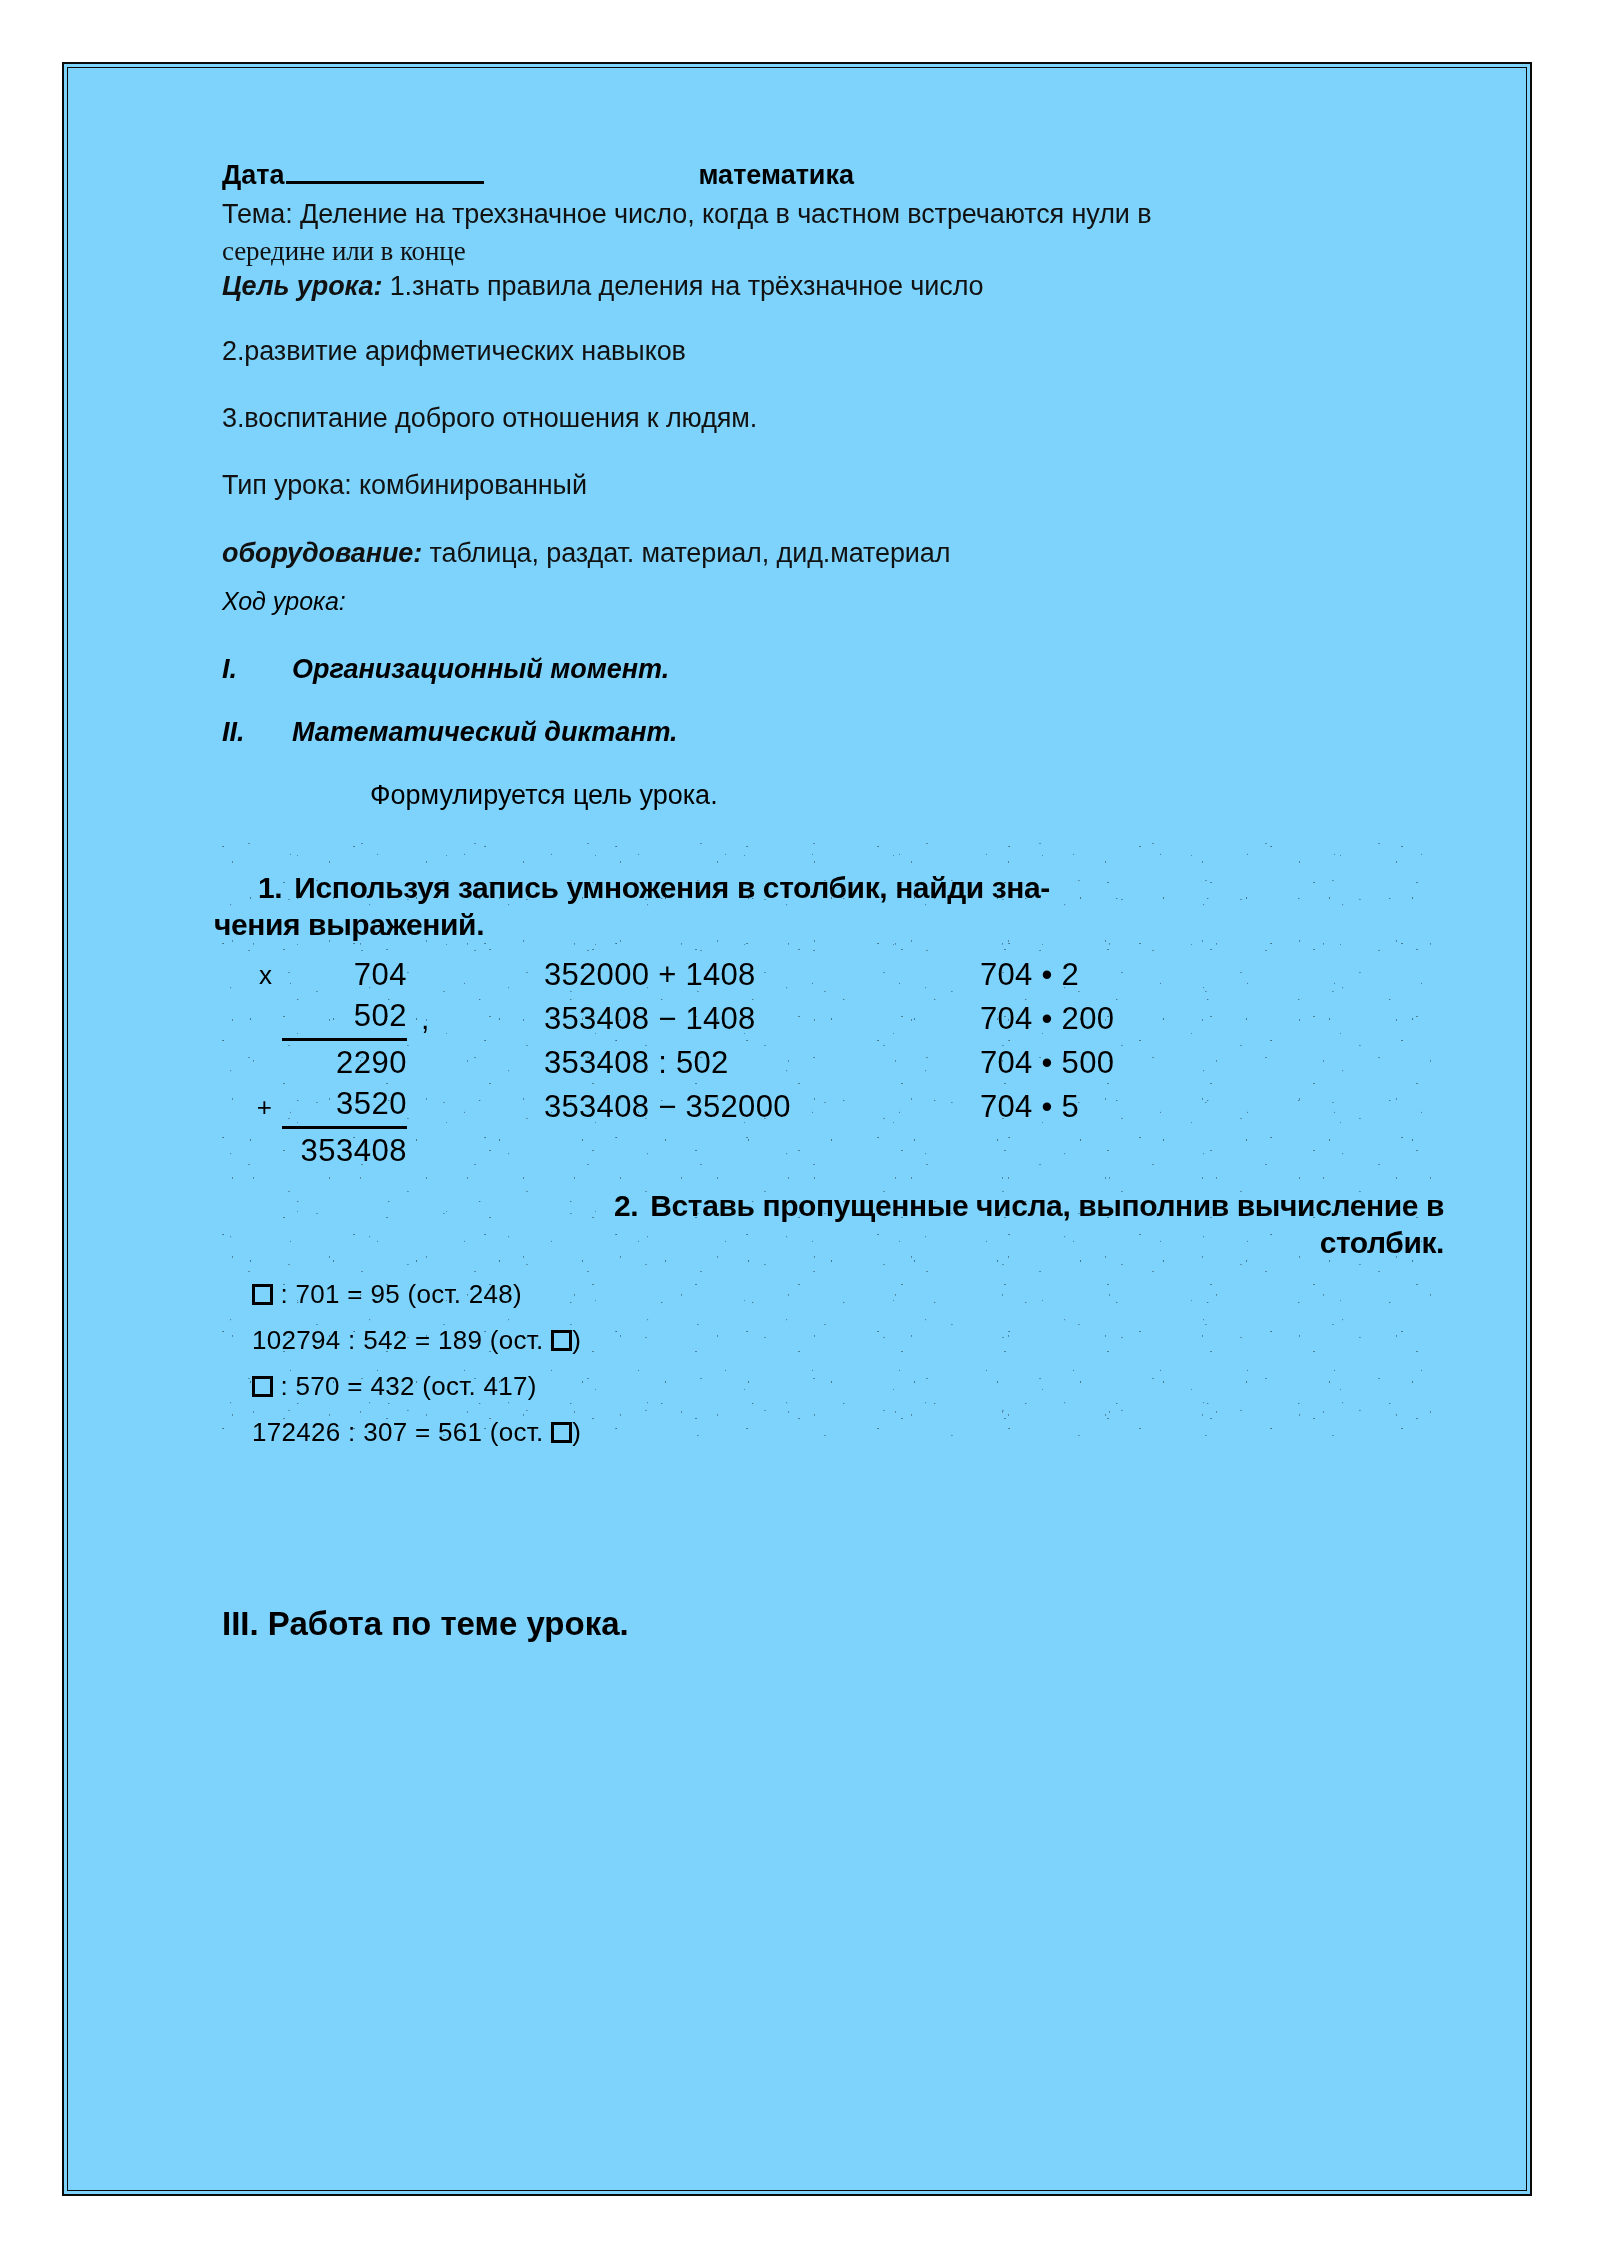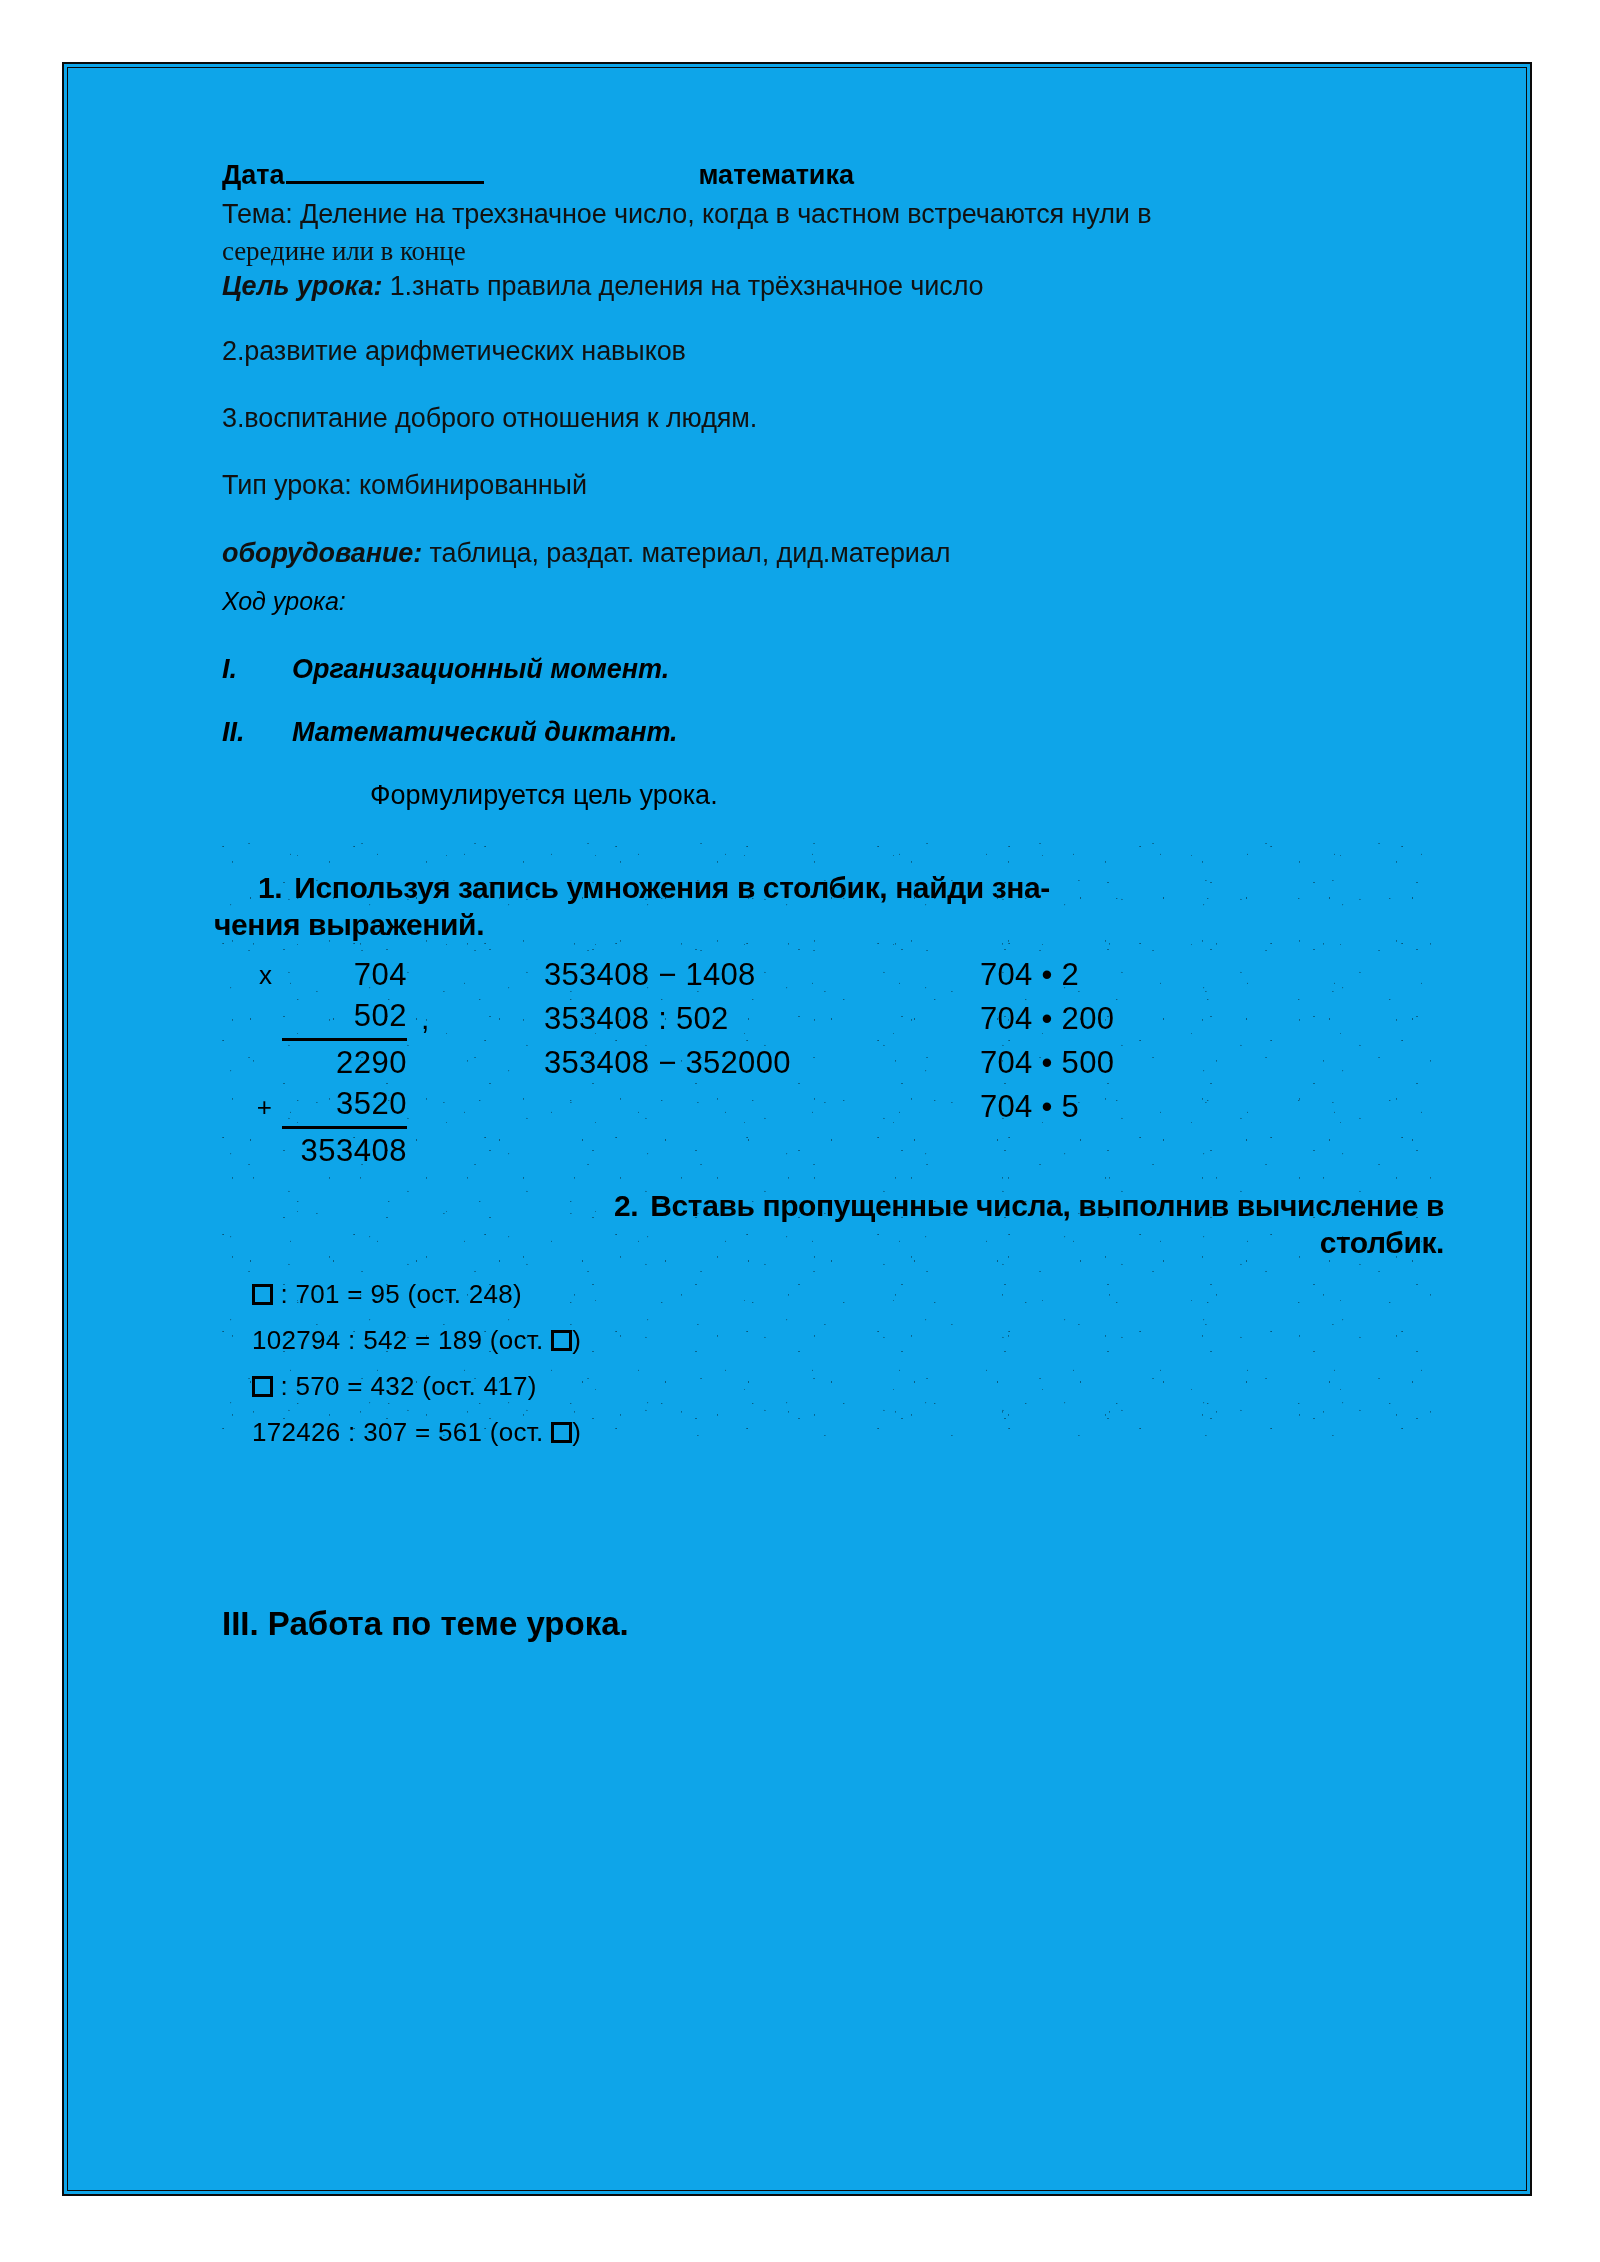--- a/index.html
+++ b/index.html
@@ -18,21 +18,21 @@
 
   
   .page-frame {
     position: absolute;
     left: 62px;
     top: 62px;
     width: 1470px;
     height: 2134px;
     border: 2px solid #0a0a0a;
     box-sizing: border-box;
-    background: #0ea5e9;
+    background: #7dd3fc;
   }
   .page-frame::after {
     content: "";
     position: absolute;
     left: 3px; top: 3px; right: 3px; bottom: 3px;
     border: 1px solid #0a0a0a;
     pointer-events: none;
   }
 
   .content {
@@ -305,20 +305,21 @@
             <span class="msign">+</span>
             <span class="mnum ul">3520</span>
           </div>
           <div class="mrow">
             <span class="msign"></span>
             <span class="mnum">353408</span>
           </div>
         </div>
 
         <div class="col-mid">
+          <div>352000 + 1408</div>
           <div>353408 − 1408</div>
           <div>353408 : 502</div>
           <div>353408 − 352000</div>
         </div>
 
         <div class="col-right">
           <div>704 • 2</div>
           <div>704 • 200</div>
           <div>704 • 500</div>
           <div>704 • 5</div>

